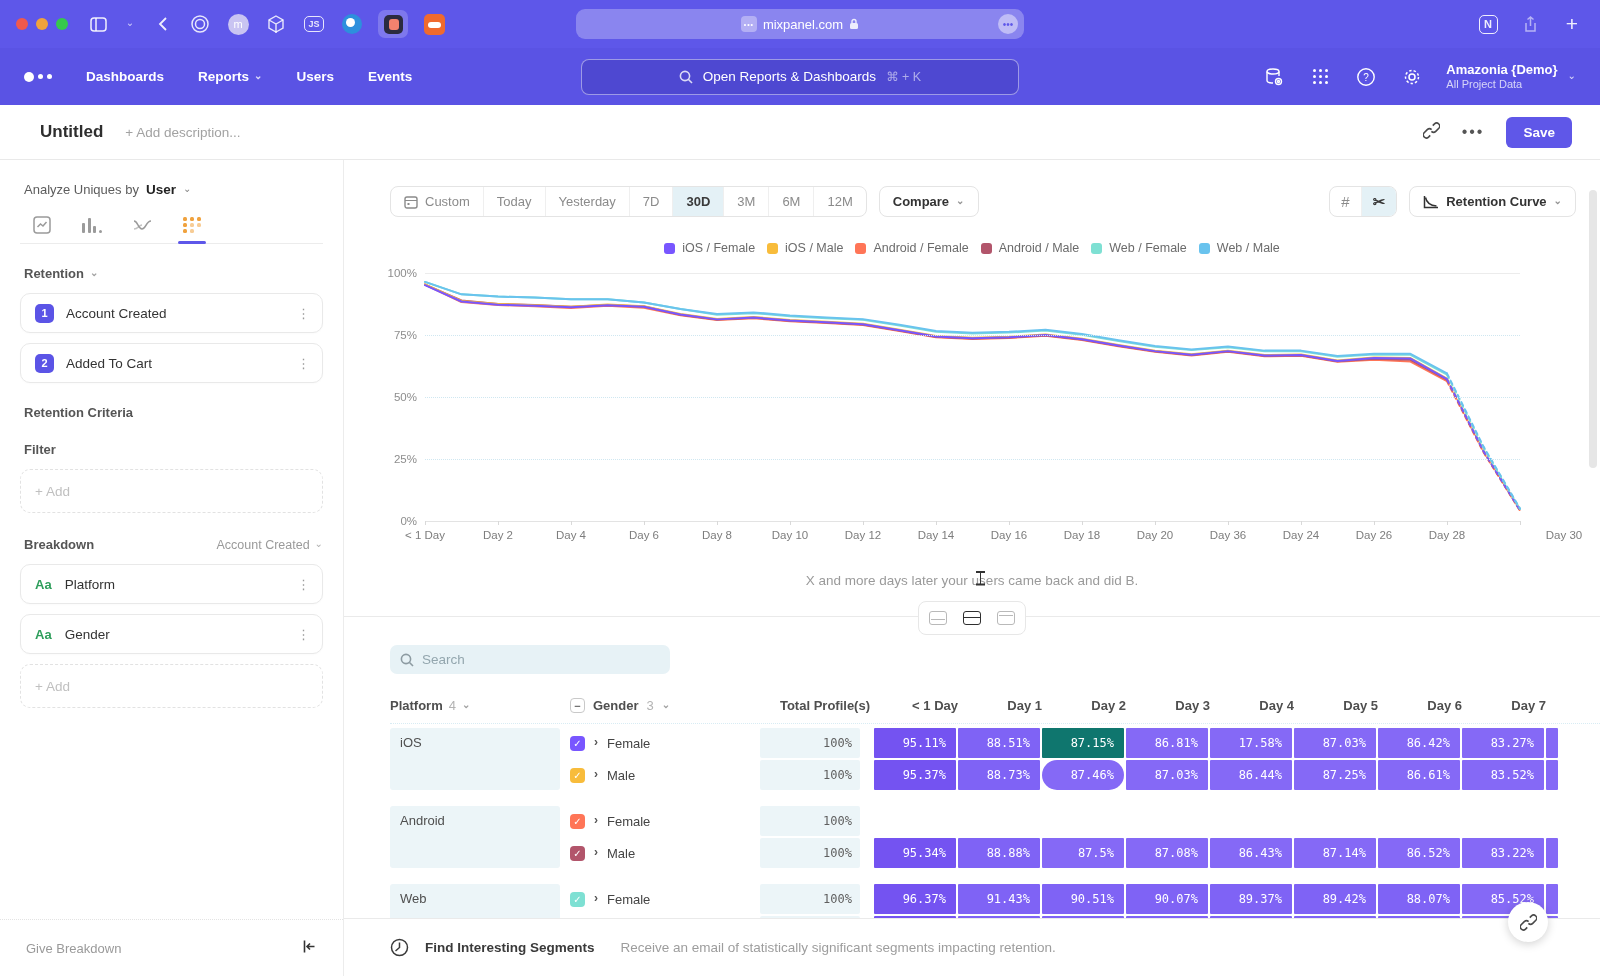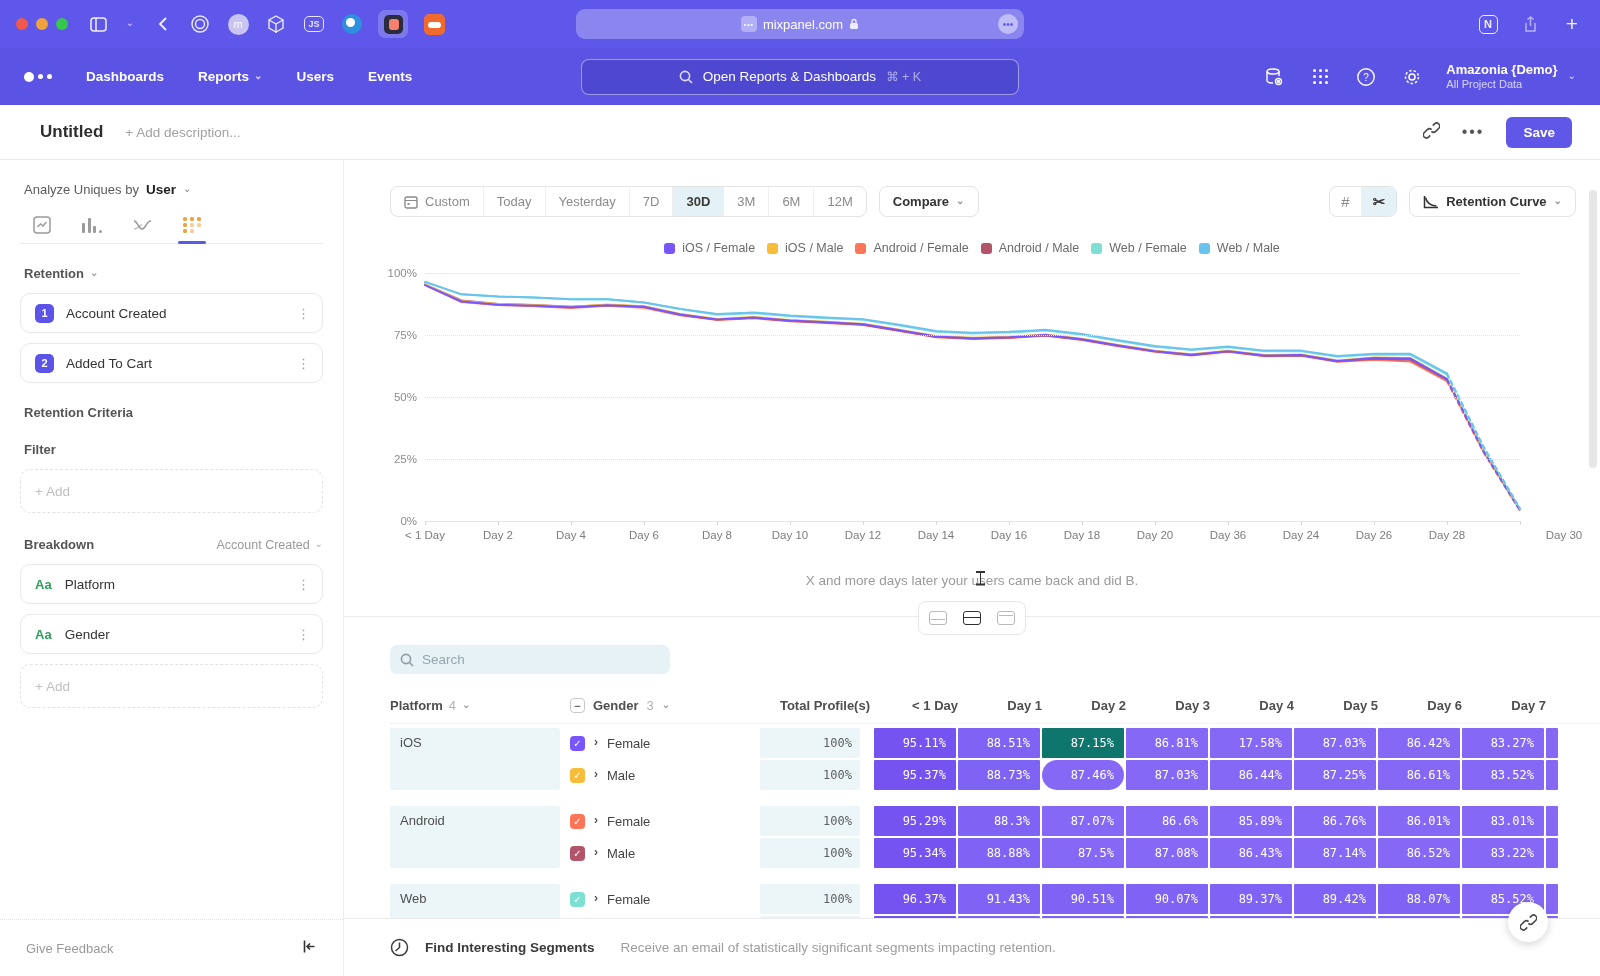--- a/index.html
+++ b/index.html
@@ -378,21 +378,21 @@
     <div class="card">
       <span class="aa">Aa</span>
       <span class="card-label">Gender</span>
       <span class="kebab">⋮</span>
     </div>
     <div class="add-card">
       <span>+ Add</span>
     </div>
 
     <div class="sb-foot">
-      <span>Give Feedback</span>
+      <span>Give Breakdown</span>
       <span class="collapse-ic">
         <svg width="16" height="15" viewBox="0 0 16 15" fill="none" stroke="#333" stroke-width="1.6">
             <path d="M3.5 1.5v12M13.5 7.5H6M9 4.5l-3 3 3 3"></path>
           </svg>
       </span>
     </div>
   </div>
 
   <div class="main">
     <div class="toolbar">
@@ -635,31 +635,20 @@
           <div class="tgroup">
             <div class="g-platform">Android</div>
             <div class="g-rows">
               <div class="trow">
                 <div class="c-gender">
                   <span class="cbx" style="background: rgb(255, 117, 87);">✓</span>
                   <span class="rchev">›</span>
                   <span>Female</span>
                 </div>
                 <div class="c-total">100%</div>
-                <div class="c-vals">
-                  <div class="vcell" style="background: rgb(116, 83, 241);">95.29%</div>
-                  <div class="vcell" style="background: rgb(127, 99, 245);">88.3%</div>
-                  <div class="vcell" style="background: rgb(133, 105, 246);">87.07%</div>
-                  <div class="vcell" style="background: rgb(133, 105, 246);">86.6%</div>
-                  <div class="vcell" style="background: rgb(133, 105, 246);">85.89%</div>
-                  <div class="vcell" style="background: rgb(133, 105, 246);">86.76%</div>
-                  <div class="vcell" style="background: rgb(133, 105, 246);">86.01%</div>
-                  <div class="vcell" style="background: rgb(133, 105, 246);">83.01%</div>
-                  <div class="sliver" style="background: rgb(133, 105, 246);"></div>
-                </div>
               </div>
               <div class="trow">
                 <div class="c-gender">
                   <span class="cbx" style="background: rgb(178, 85, 107);">✓</span>
                   <span class="rchev">›</span>
                   <span>Male</span>
                 </div>
                 <div class="c-total">100%</div>
                 <div class="c-vals">
                   <div class="vcell" style="background: rgb(116, 83, 241);">95.34%</div>

